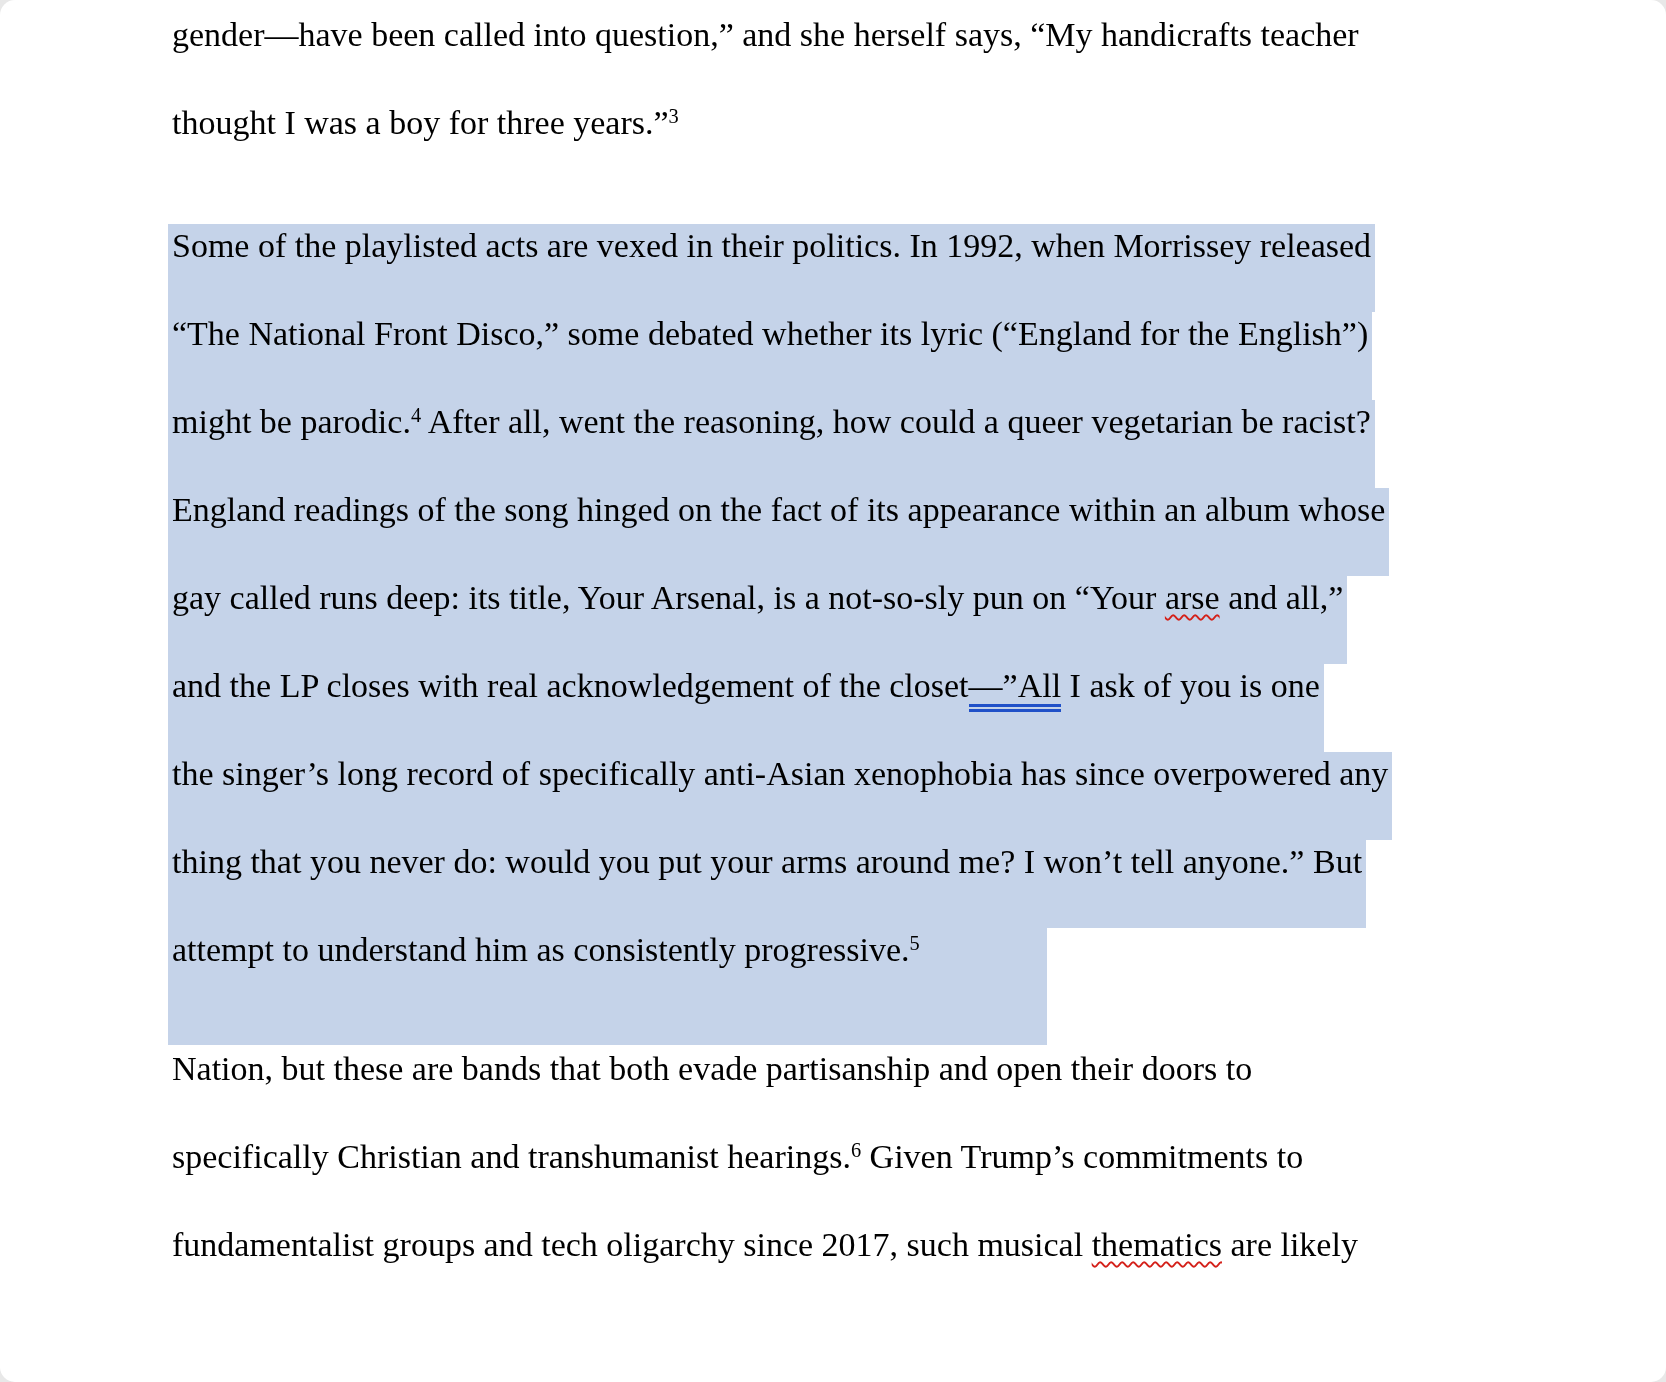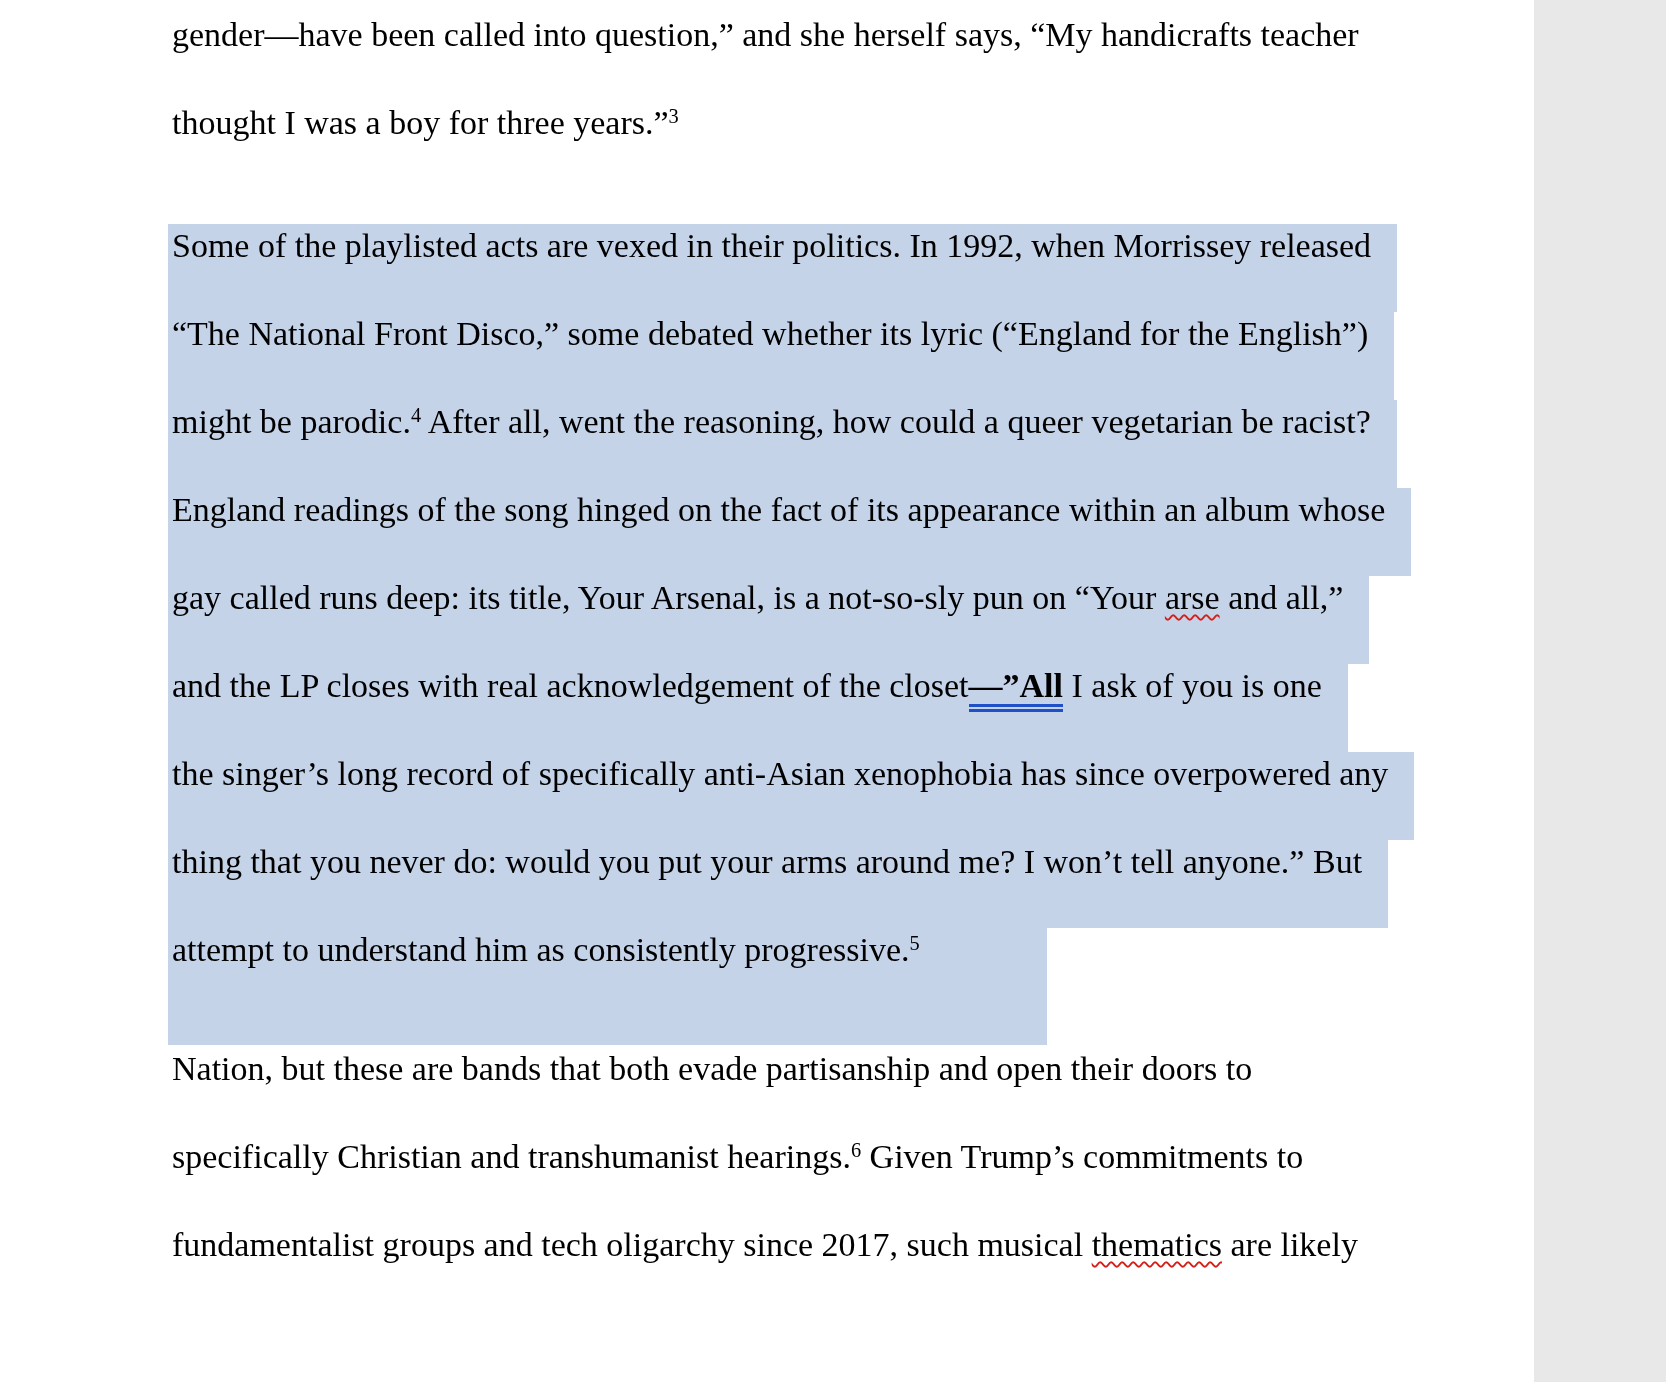--- a/index.html
+++ b/index.html
@@ -5,39 +5,40 @@
   :root{
     --selection:#c5d3e9;
     --spell:#d42019;
     --grammar:#2050c8;
     --text:#000000;
     --page:#ffffff;
   }
   html,body{margin:0;padding:0;background:#e8e8e8;}
   .page{
     position:relative;
-    width:1534px;height:1382px;
+    width:1666px;height:1382px;
     background:var(--page);
     color:var(--text);
     font-family:"Liberation Serif","DejaVu Serif",serif;
     font-size:34px;
     overflow:hidden;
+    border-radius:15px;
   }
   .para{position:absolute;left:172px;right:0;z-index:1;}
   .line{height:88px;line-height:44px;white-space:nowrap;}
   .txt{display:inline;}
   
   .hl{
     display:inline-block;
     vertical-align:top;
     height:88px;
     background:var(--selection);
     margin-left:-4px;
     padding-left:4px;
-    padding-right:26px;
+    padding-right:4px;
     text-align:right;
   }
   
   .sel-tail{
     position:absolute;
     left:168px;
     width:879px;
     background:var(--selection);
     z-index:0;
   }
@@ -45,21 +46,20 @@
   .sup{font-size:0.6em;position:relative;top:-0.55em;line-height:0;}
   .spell{
     text-decoration-line:underline;
     text-decoration-style:wavy;
     text-decoration-color:var(--spell);
     text-decoration-thickness:2px;
     text-underline-offset:5px;
   }
   .grammar{
     border-bottom:8px double var(--grammar);
-    font-weight:bold;
   }
 </style>
 </head>
 <body>
 
 <div class="page">
 
   <div class="sel-tail" style="top:928px;height:117px;"></div>
 
   <div class="para" style="top:13px;">

